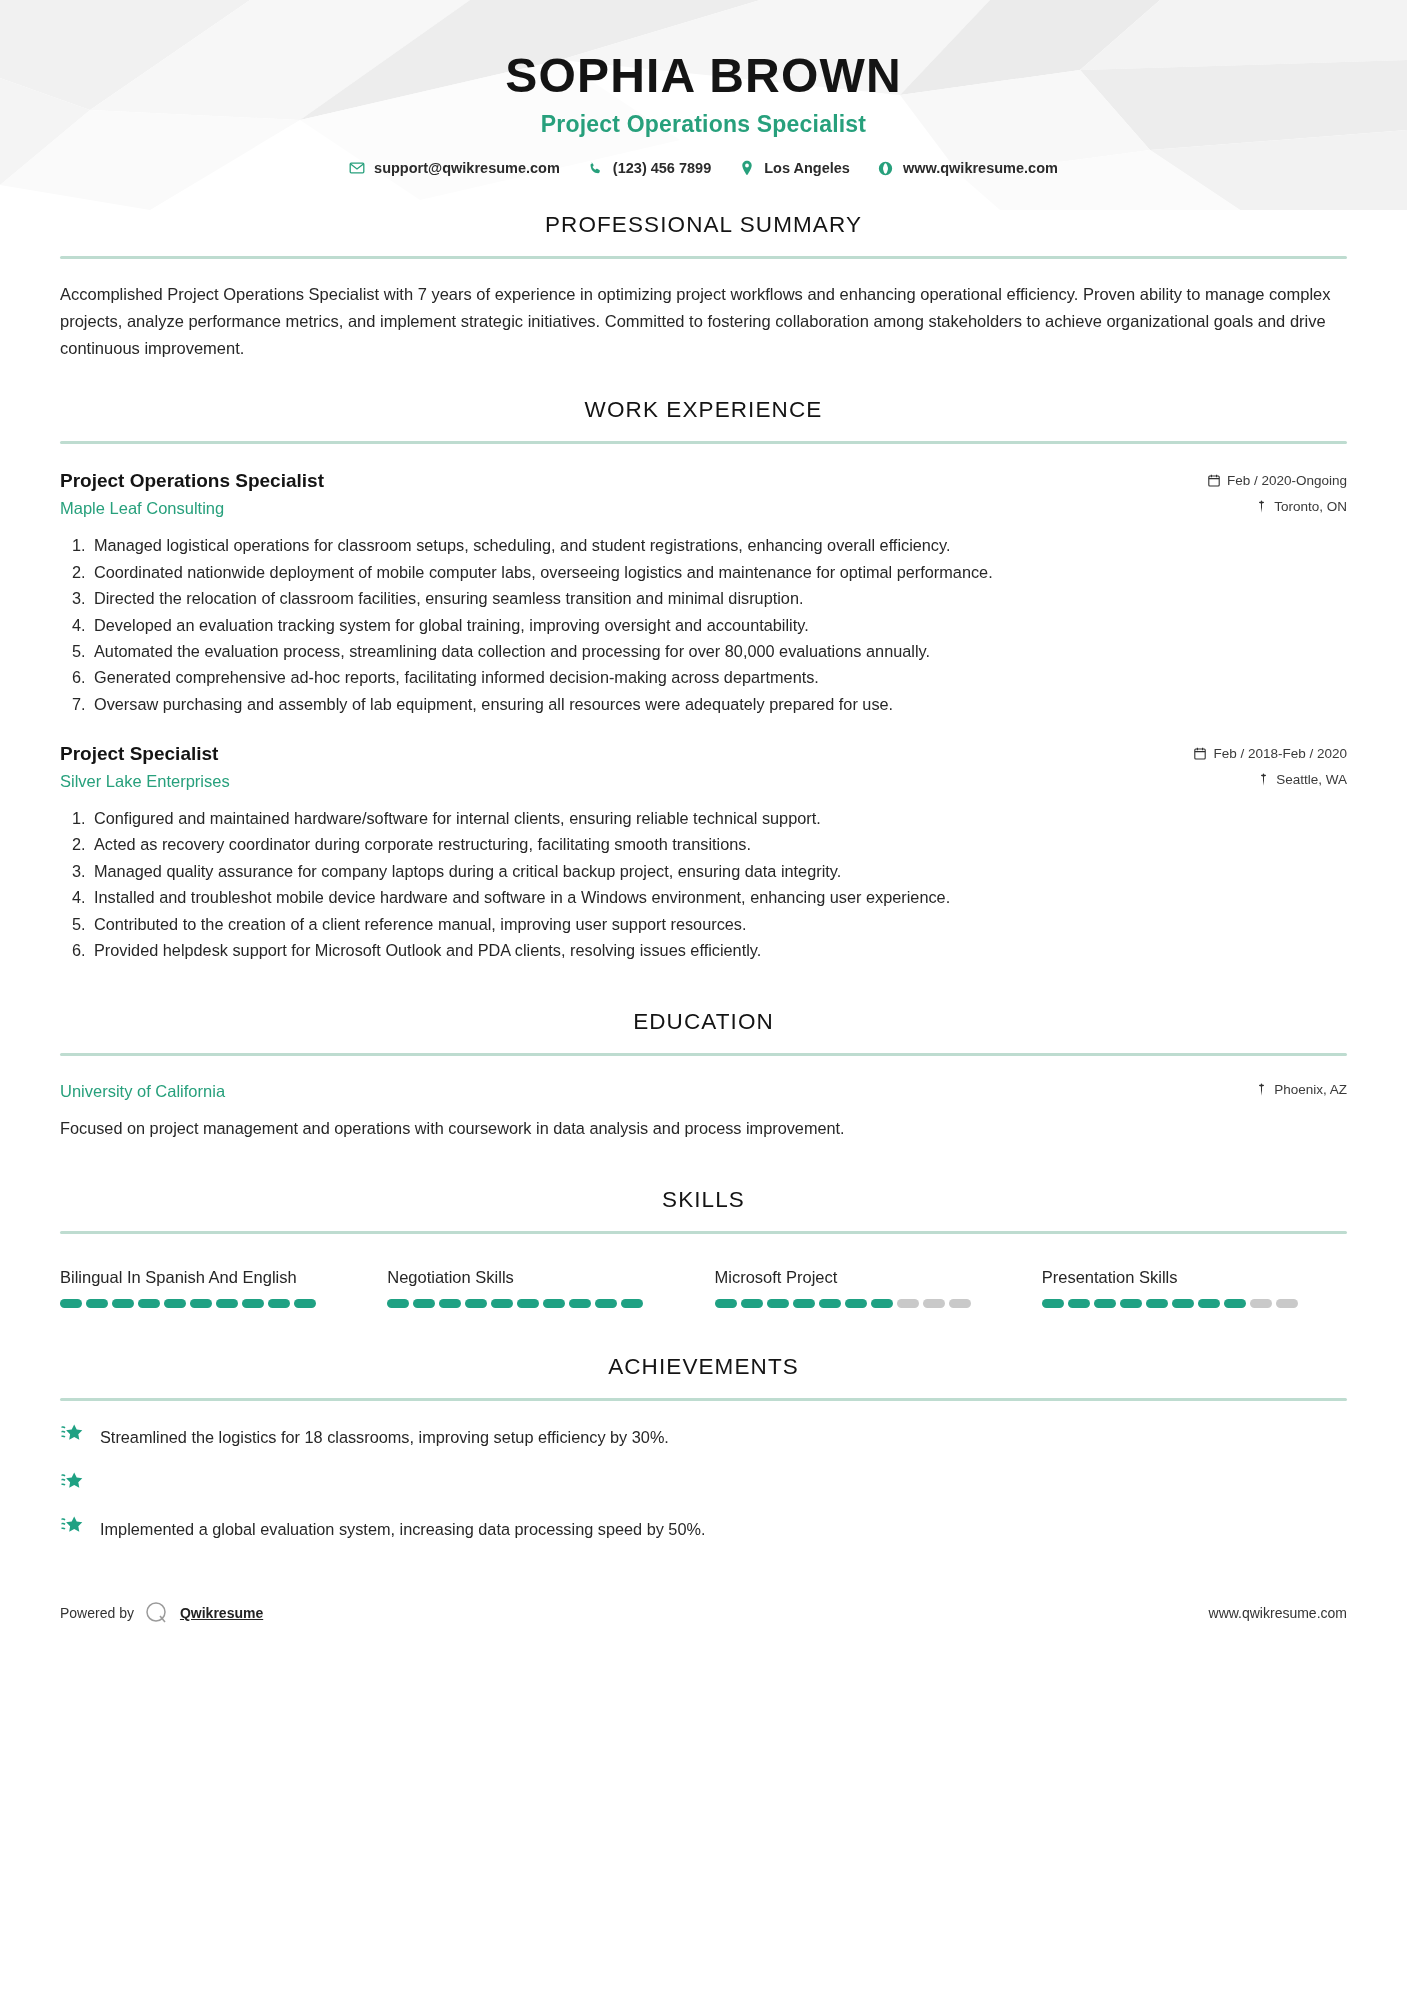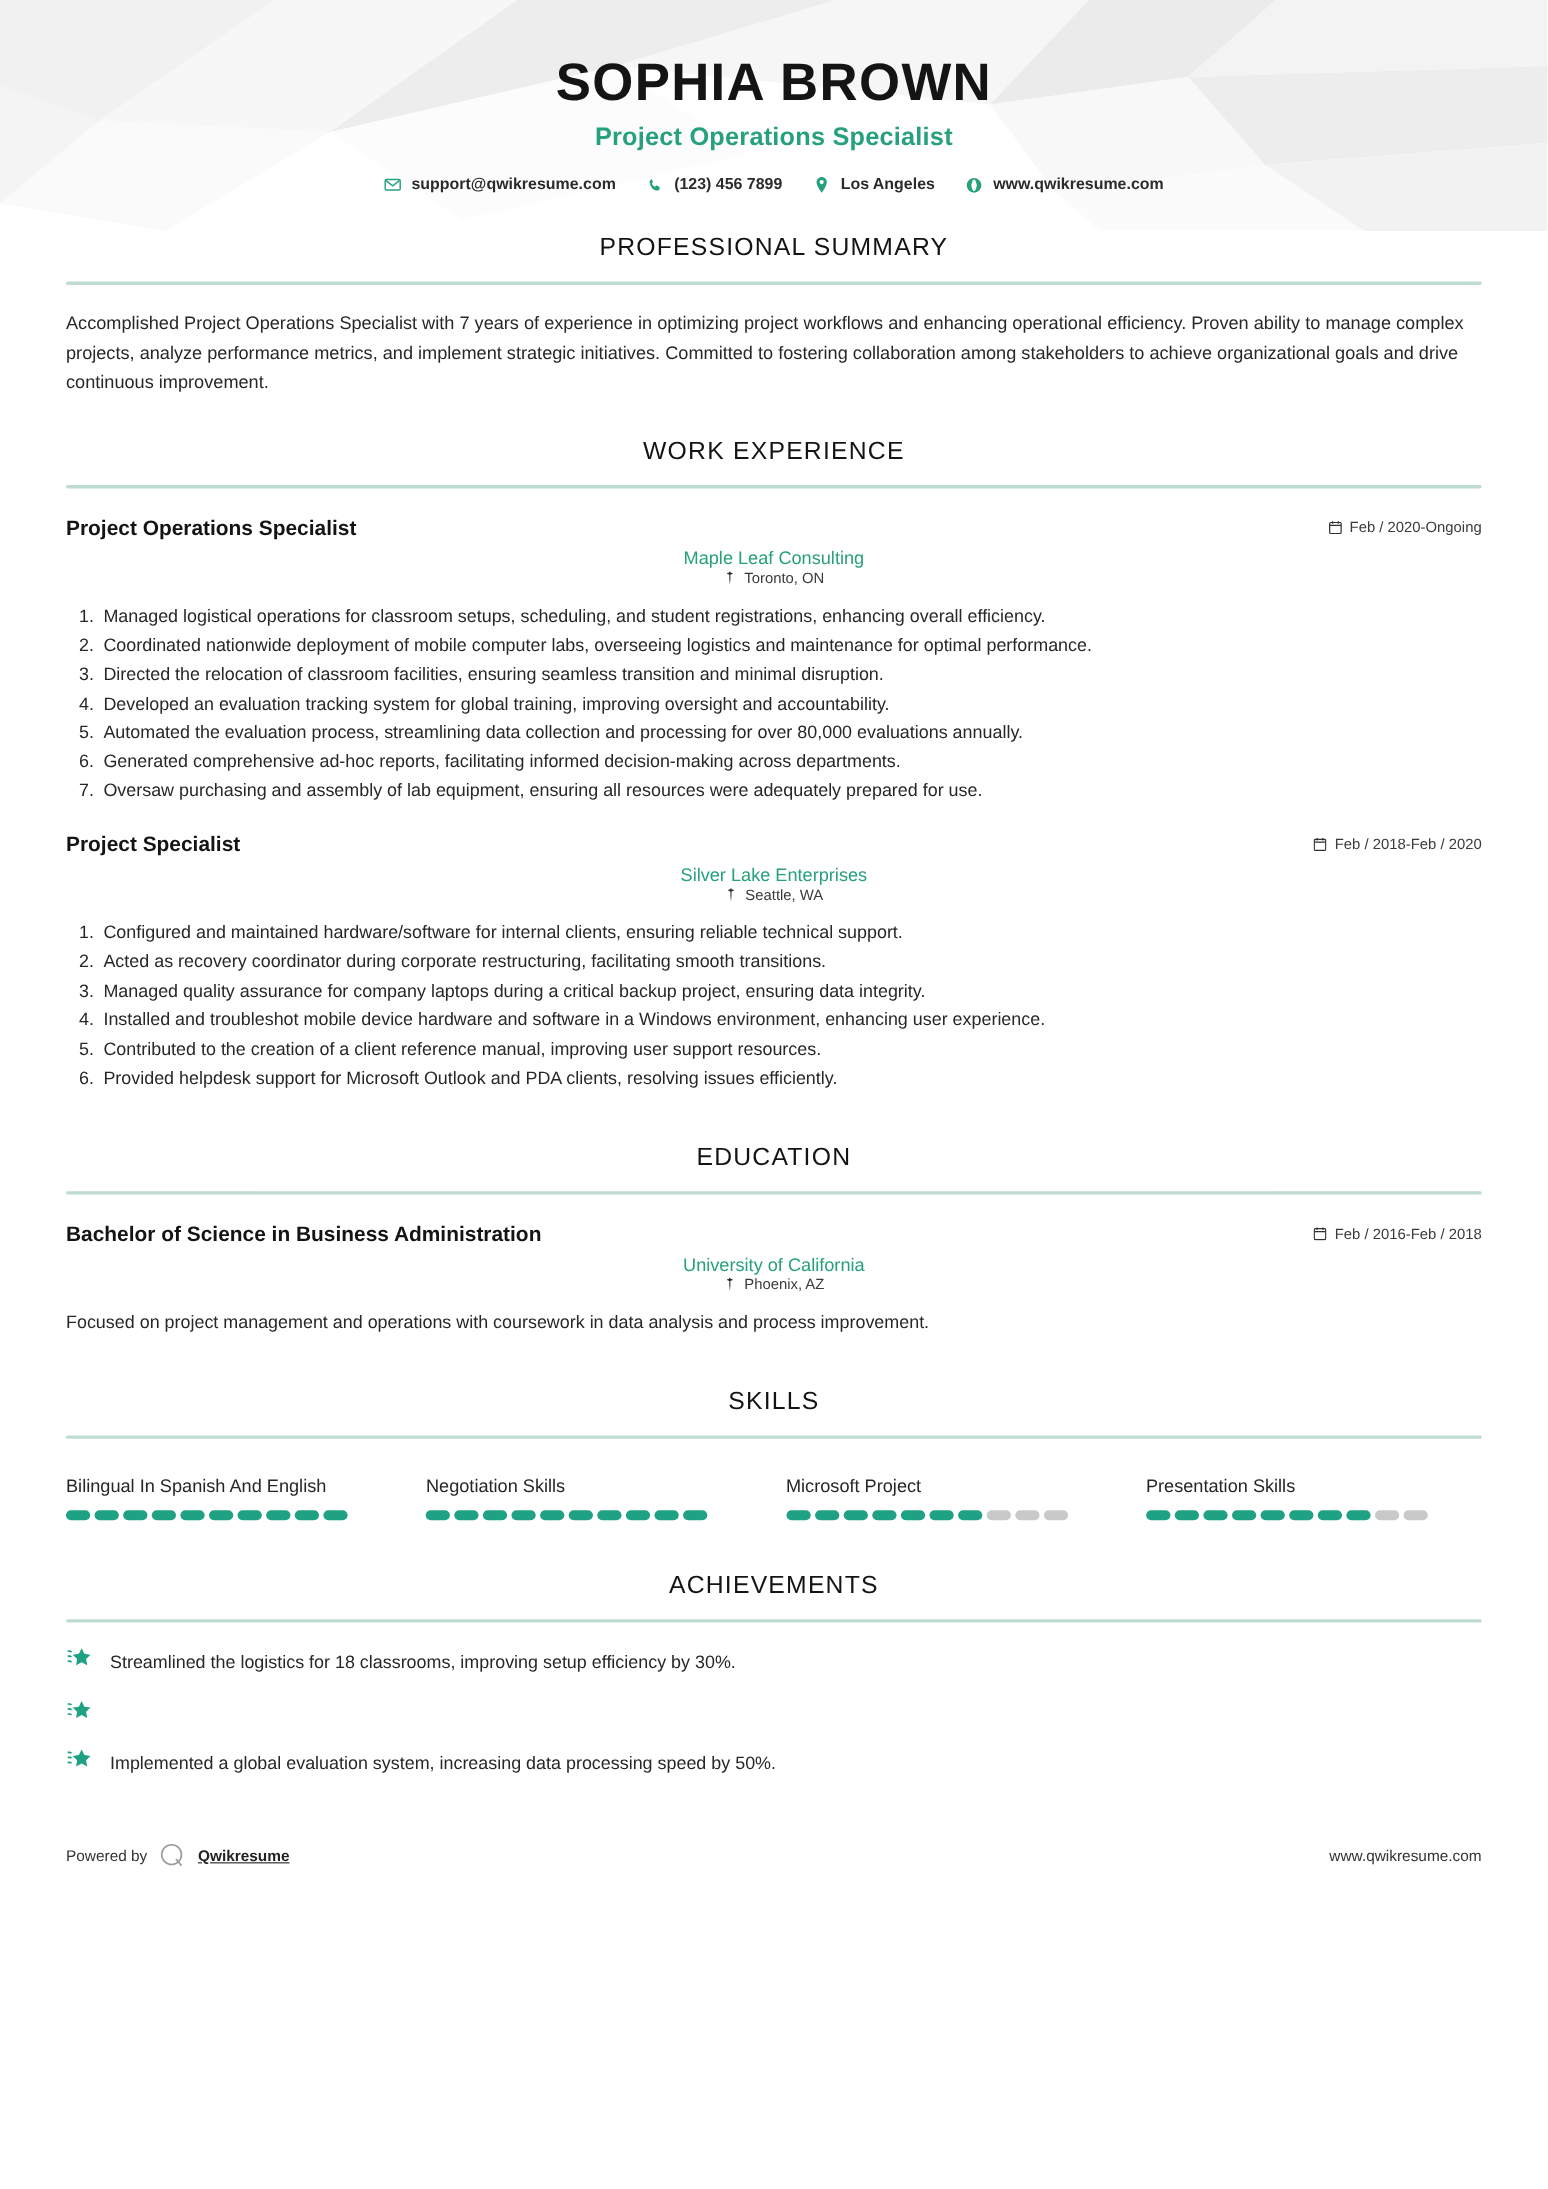--- a/index.html
+++ b/index.html
@@ -113,23 +113,22 @@
     align-items: baseline;
   }
   .entry-role {
     font-size: 19px;
     font-weight: bold;
     color: #141414;
   }
   .entry-sub {
     display: flex;
     justify-content: space-between;
-    align-items: center;
+    align-items: flex-start;
     margin-top: 7px;
-    flex-direction: column;
   }
   .entry-company {
     font-size: 16.5px;
     color: #27a07c;
   }
   .meta {
     display: flex;
     align-items: center;
     gap: 7px;
     font-size: 13.5px;
@@ -397,32 +396,20 @@
     </div>
   </div>
 
   <div class="gap-lg"></div>
 
   <div class="section">
     <div class="section-title">EDUCATION</div>
     <div class="section-rule"></div>
 
     <div class="entry">
-      <div class="entry-head">
-        <div class="entry-role">Bachelor of Science in Business Administration</div>
-        <div class="meta">
-          <span class="m-icon">
-            <svg width="12" height="13" viewBox="0 0 12 13" fill="none" stroke="currentColor" stroke-width="1.1">
-              <rect x="0.8" y="2" width="10.4" height="10" rx="1"></rect>
-              <path d="M0.8 4.6h10.4M3.4 0.8v2.4M8.6 0.8v2.4"></path>
-            </svg>
-          </span>
-          <span>Feb / 2016-Feb / 2018</span>
-        </div>
-      </div>
       <div class="entry-sub">
         <div class="entry-company">University of California</div>
         <div class="meta">
           <span class="m-icon">
             <svg width="11" height="13" viewBox="0 0 11 13" fill="currentColor">
               <path d="M5.5 0.6c-.4 0-.7.3-.7.7v.4H3.6c-.3 0-.6.3-.6.6 0 .3.2.5.4.6l1.6.6v3.9l.5 5.4.5-5.4V3.5l1.6-.6c.3-.1.4-.3.4-.6 0-.3-.3-.6-.6-.6H6.2v-.4c0-.4-.3-.7-.7-.7z"></path>
             </svg>
           </span>
           <span>Phoenix, AZ</span>
         </div>

